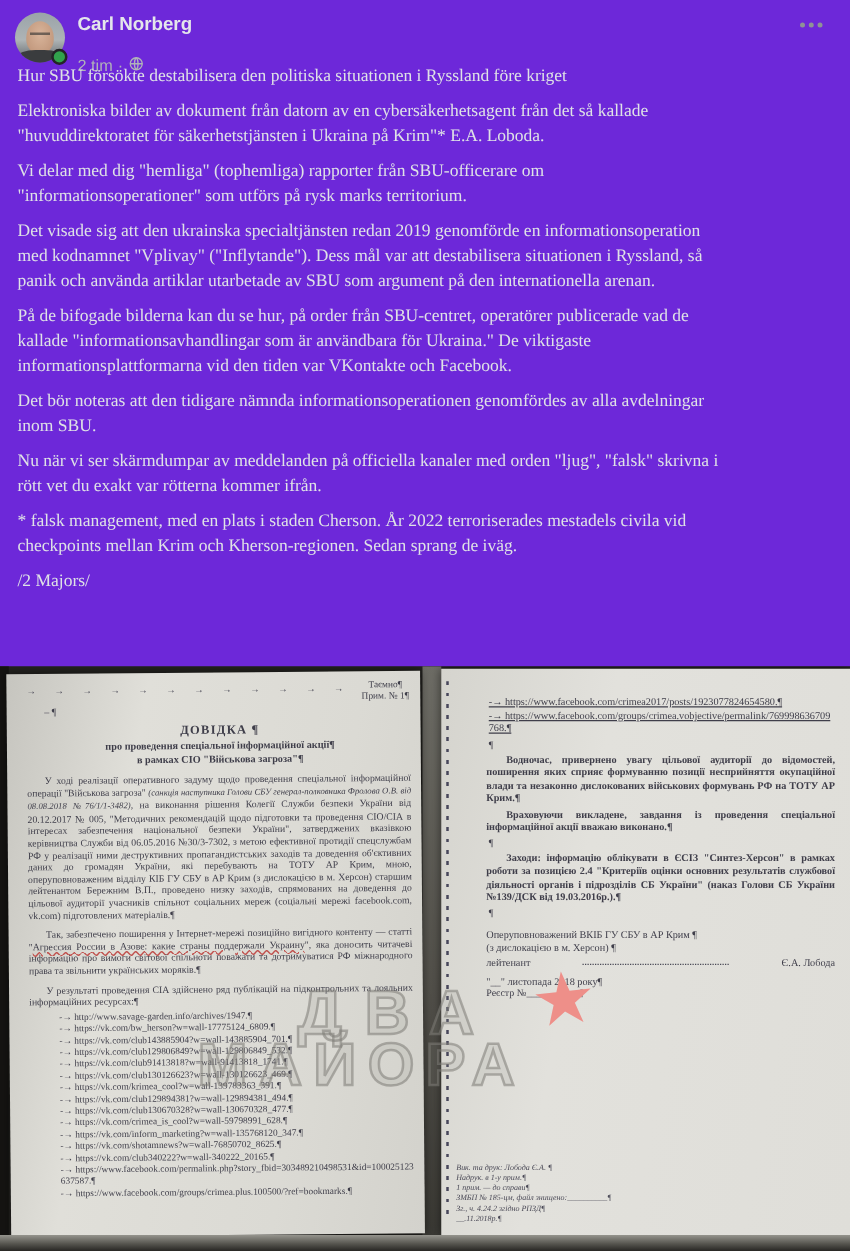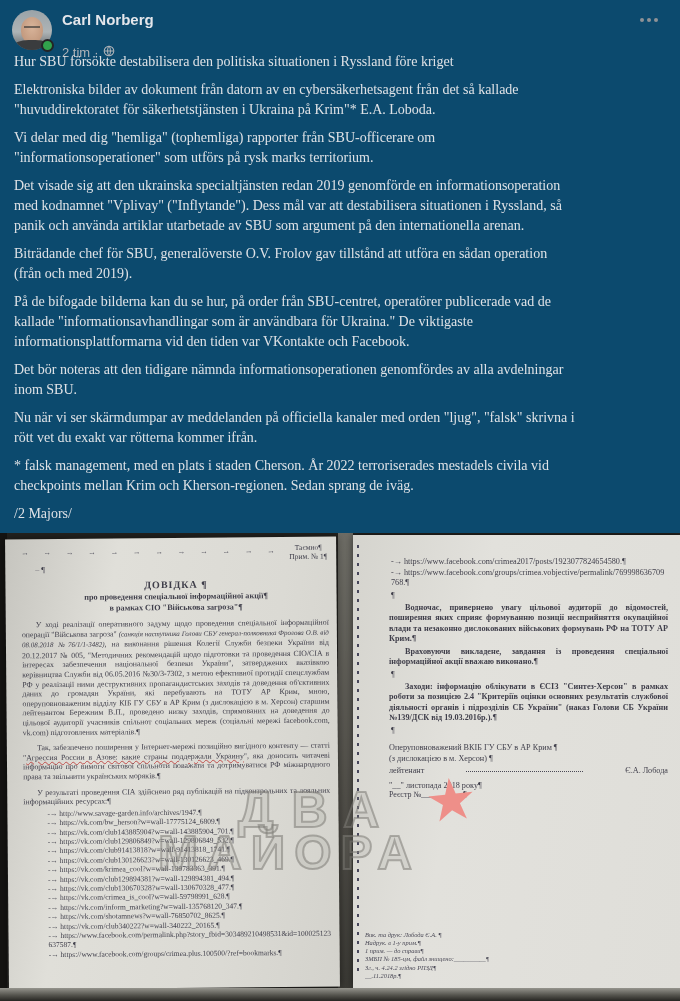--- a/index.html
+++ b/index.html
@@ -1,17 +1,17 @@
 <!DOCTYPE html>
 <html><head>
 <meta charset="utf-8">
 <style>
   html,body{margin:0;padding:0;background:#18191a;}
   body{width:680px;height:1001px;overflow:hidden;font-family:"Liberation Sans",sans-serif;}
-  .card{position:relative;width:680px;height:1001px;background:#0c4a6e;}
+  .card{position:relative;width:680px;height:1001px;background:#6d28d9;}
 
   
   .header{display:flex;align-items:flex-start;padding:10px 16px 0 12px;height:46px;box-sizing:border-box;}
   .avatar{position:relative;width:40px;height:40px;border-radius:50%;overflow:visible;cursor:pointer;flex:0 0 40px;}
   .avatar-img{position:absolute;inset:0;border-radius:50%;overflow:hidden;background:linear-gradient(180deg,#9aa3a8 0%,#aeb4b6 55%,#5c5f62 100%);}
   .avatar-img .face{position:absolute;left:9px;top:7px;width:22px;height:26px;border-radius:50% 50% 45% 45%;background:radial-gradient(ellipse at 50% 40%,#d8b49a 0%,#c49b80 70%,#a67f66 100%);}
   .avatar-img .glasses{position:absolute;left:12px;top:16px;width:16px;height:4px;border-top:2px solid #44403c;opacity:.7;}
   .avatar-img .body{position:absolute;left:2px;bottom:-4px;width:36px;height:14px;border-radius:40% 40% 0 0;background:#3a3c3e;}
   .status-dot{position:absolute;right:-2px;bottom:-2px;width:13px;height:13px;border-radius:50%;background:#31a24c;border:2px solid #242526;box-sizing:border-box;}
   .hinfo{margin-left:10px;flex:1;}
@@ -41,21 +41,21 @@
   .doc-stamp{white-space:pre-line;text-align:center;min-width:44px;}
   .doc-dash{font-size:8px;line-height:10px;margin:2px 0 0 14px;}
   .doc-title{text-align:center;font-weight:700;font-size:10px;line-height:13px;margin-top:4px;letter-spacing:1px;}
   .doc-sub{text-align:center;font-weight:700;font-size:8.2px;line-height:11px;white-space:pre-line;}
   .doc-para{font-size:7.8px;line-height:9.6px;text-align:justify;text-indent:14px;margin:6px 2px 0 0;}
   .doc-ital{font-style:italic;font-size:7px;}
   .wavy-red{text-decoration:underline wavy #c0504d 1px;text-underline-offset:1px;}
   .doc-links{margin:2px 0 0 24px;font-size:7.5px;line-height:9.4px;}
   .doc-links .doc-link{word-break:break-all;}
   .rp-links{margin:6px 0 0 2px;font-size:8.2px;line-height:10.5px;}
-  .rp-links .doc-link{word-break:break-all;}
+  .rp-links .doc-link{word-break:break-all;text-decoration:underline;}
   .rp-para{font-size:8.2px;line-height:10.5px;text-align:justify;text-indent:16px;margin:2px 0 0;font-weight:bold;}
   .rp-pilcrow{font-size:8px;line-height:10px;margin:2px 0 0 2px;}
   .sig-role{font-size:8.2px;line-height:11px;white-space:pre-line;margin-top:6px;}
   .sig-row{display:flex;align-items:flex-end;font-size:8.2px;margin-top:2px;gap:36px;}
   .sig-leader{flex:1;border-bottom:1px dotted #4a4956;margin:0 6px 3px;}
   .sig-date{font-size:8.2px;margin-top:6px;}
   .registry{font-size:8px;}
   .footnote{position:absolute;left:12px;bottom:8px;width:210px;font-style:italic;font-size:6.4px;line-height:8.2px;white-space:pre-line;color:#4a4956;}
 
   
@@ -102,22 +102,20 @@
 
   <div class="post-text">
     <p>Hur SBU försökte destabilisera den politiska situationen i Ryssland före kriget</p>
     <p>Elektroniska bilder av dokument från datorn av en cybersäkerhetsagent från det så kallade
 "huvuddirektoratet för säkerhetstjänsten i Ukraina på Krim"* E.A. Loboda.</p>
     <p>Vi delar med dig "hemliga" (tophemliga) rapporter från SBU-officerare om
 "informationsoperationer" som utförs på rysk marks territorium.</p>
     <p>Det visade sig att den ukrainska specialtjänsten redan 2019 genomförde en informationsoperation
 med kodnamnet "Vplivay" ("Inflytande"). Dess mål var att destabilisera situationen i Ryssland, så
 panik och använda artiklar utarbetade av SBU som argument på den internationella arenan.</p>
-    <p>Biträdande chef för SBU, generalöverste O.V. Frolov gav tillstånd att utföra en sådan operation
-(från och med 2019).</p>
     <p>På de bifogade bilderna kan du se hur, på order från SBU-centret, operatörer publicerade vad de
 kallade "informationsavhandlingar som är användbara för Ukraina." De viktigaste
 informationsplattformarna vid den tiden var VKontakte och Facebook.</p>
     <p>Det bör noteras att den tidigare nämnda informationsoperationen genomfördes av alla avdelningar
 inom SBU.</p>
     <p>Nu när vi ser skärmdumpar av meddelanden på officiella kanaler med orden "ljug", "falsk" skrivna i
 rött vet du exakt var rötterna kommer ifrån.</p>
     <p>* falsk management, med en plats i staden Cherson. År 2022 terroriserades mestadels civila vid
 checkpoints mellan Krim och Kherson-regionen. Sedan sprang de iväg.</p>
     <p>/2 Majors/</p>

